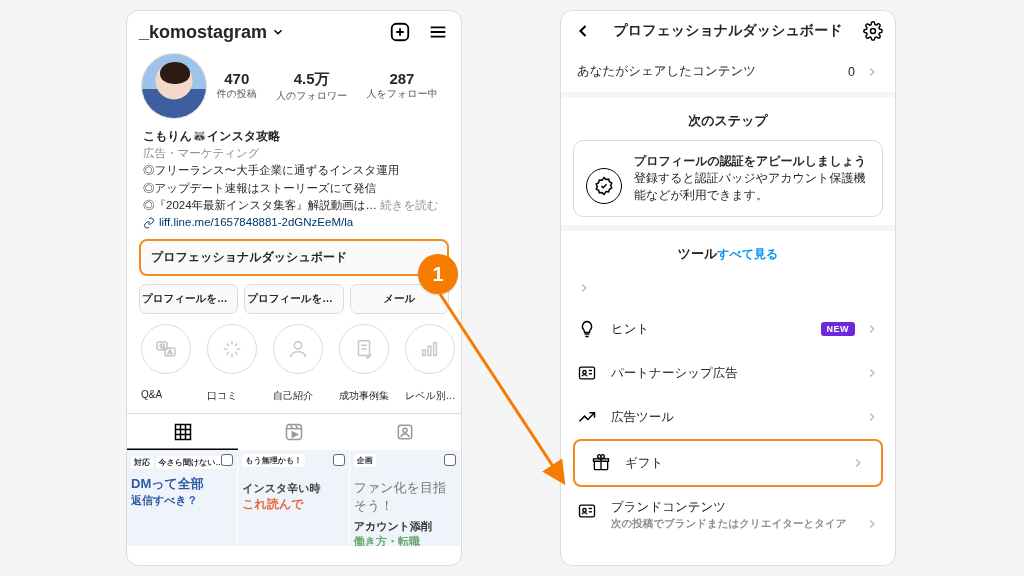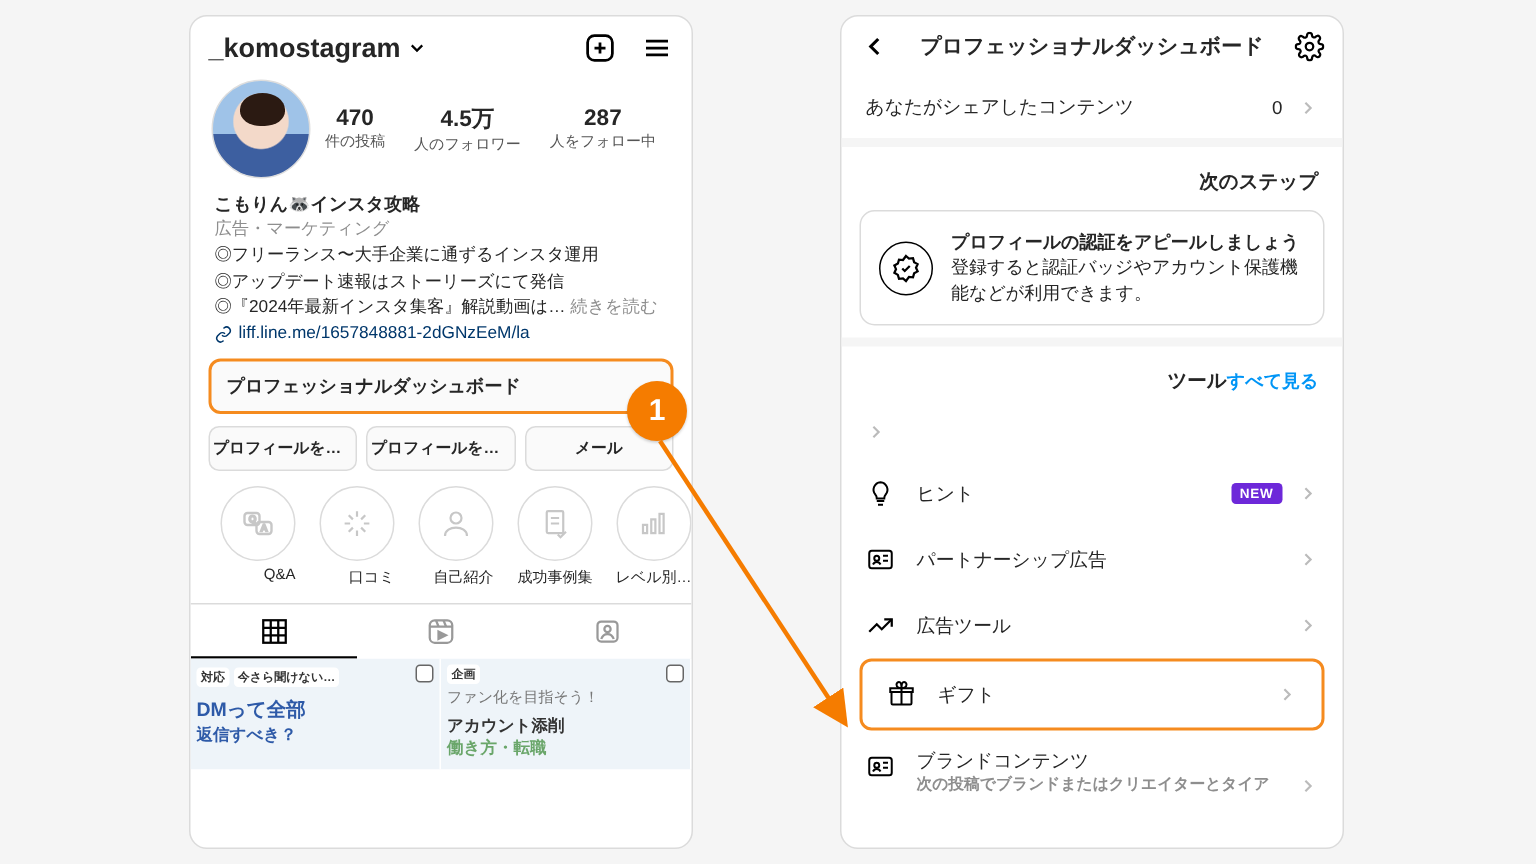--- a/index.html
+++ b/index.html
@@ -82,57 +82,57 @@
   .dash .s{font-size:10.5px;color:var(--sub);}
 
   .btns{display:flex;gap:6px;padding:0 12px;}
   .btn{
     flex:1;border:1px solid var(--border);border-radius:7px;background:#fafafa;
     font-size:10.5px;font-weight:600;text-align:center;padding:7px 2px;white-space:nowrap;
     overflow:hidden;text-overflow:ellipsis;
   }
 
   .highlights{display:flex;gap:10px;padding:10px 4px 4px 14px;overflow:hidden;}
-  .hl{display:flex;flex-direction:column;align-items:flex-end;gap:4px;width:56px;flex:0 0 auto;}
+  .hl{display:flex;flex-direction:column;align-items:flex-start;gap:15px;width:56px;flex:0 0 auto;}
   .hl .circ{
     width:50px;height:50px;border-radius:50%;border:1px solid var(--border);
     display:flex;align-items:center;justify-content:center;color:#b9b9b9;
   }
   .hl .lab{font-size:10px;text-align:center;white-space:nowrap;}
 
   .tabs{display:flex;border-top:1px solid var(--border);margin-top:6px;}
   .tab{flex:1;display:flex;align-items:center;justify-content:center;padding:8px 0;color:#999;}
   .tab.active{color:#000;box-shadow:inset 0 -1.5px 0 #000;}
 
-  .posts{display:flex;height:74px;overflow:hidden;}
+  .posts{display:flex;height:96px;overflow:hidden;}
   .post{flex:1;border-right:1px solid #fff;background:#eef4f9;position:relative;font-size:9px;padding:4px;overflow:hidden;}
   .post .tag{background:#fff;border-radius:3px;padding:1px 3px;display:inline-block;font-weight:600;color:#333;font-size:8px;}
   .post .cb{position:absolute;top:4px;right:4px;width:12px;height:12px;border:1.5px solid #666;border-radius:3px;background:#fff;}
   .post .big{font-weight:800;}
   .post .blue{color:#2e5aa8;}
   .post .orange{color:#e8673a;}
   .post .green{color:#6aa66a;}
 
   
   .rhdr{display:flex;align-items:center;justify-content:space-between;padding:10px 12px;}
   .rtitle{font-size:14px;font-weight:700;flex:1;text-align:center;}
   .ritem{
     display:flex;align-items:center;justify-content:space-between;
     padding:12px 16px;font-size:12.5px;
   }
   .ritem .ileft{display:flex;align-items:center;gap:14px;}
   .ritem .sub{color:var(--sub);font-size:10.5px;line-height:1.4;font-weight:bold;}
   .chev{color:#bbb;}
-  .section-h{padding:14px 16px 6px;font-size:13px;font-weight:700;display:flex;justify-content:flex-end;align-items:center;}
+  .section-h{padding:14px 16px 6px;font-size:13px;font-weight:700;display:flex;justify-content:center;align-items:center;}
   .seeall{font-size:12px;font-weight:700;color:var(--blue);}
   .new-badge{background:#6d28d9;color:#fff;font-size:9px;font-weight:700;padding:2px 6px;border-radius:3px;letter-spacing:0.5px;}
 
   .card{
     margin:4px 12px 8px;border:1px solid var(--border);border-radius:10px;
-    display:flex;gap:12px;padding:12px;align-items:center;
+    display:flex;gap:12px;padding:12px;align-items:flex-end;
   }
   .card .badge{
     width:36px;height:36px;border:1.5px solid #000;border-radius:50%;
     display:flex;align-items:center;justify-content:center;flex:0 0 auto;
     transform:rotate(0deg);
   }
   .gift-hl{
     margin:0 12px;border:2.5px solid var(--accent);border-radius:8px;
   }
 
@@ -325,22 +325,28 @@
     <div class="posts">
       <div class="post">
         <div class="cb"></div>
         <span class="tag">対応</span>
         <div class="tag" style="margin-top:2px">今さら聞けない…</div>
         <div class="big blue" style="font-size:13px;margin-top:6px">DMって全部</div>
         <div class="big blue" style="font-size:11px">返信すべき？</div>
       </div>
       <div class="post">
         <div class="cb"></div>
+        <span class="tag">もう無理かも！</span>
+        <div class="big" style="font-size:11px;margin-top:14px;color:#444">インスタ辛い時</div>
+        <div class="big orange" style="font-size:12px">これ読んで</div>
+      </div>
+      <div class="post">
+        <div class="cb"></div>
         <span class="tag">企画</span>
-        <div style="font-size:10px;margin-top:2px;color:#777">ファン化を目指そう！</div>
+        <div style="font-size:13px;margin-top:12px;color:#777">ファン化を目指そう！</div>
         <div class="big" style="font-size:11px;margin-top:4px;color:#333">アカウント添削</div>
         <div class="big green" style="font-size:11px">働き方・転職</div>
       </div>
     </div>
   </div>
 
   <div class="phone right">
 
     <div class="rhdr">
       <span class="icon">

